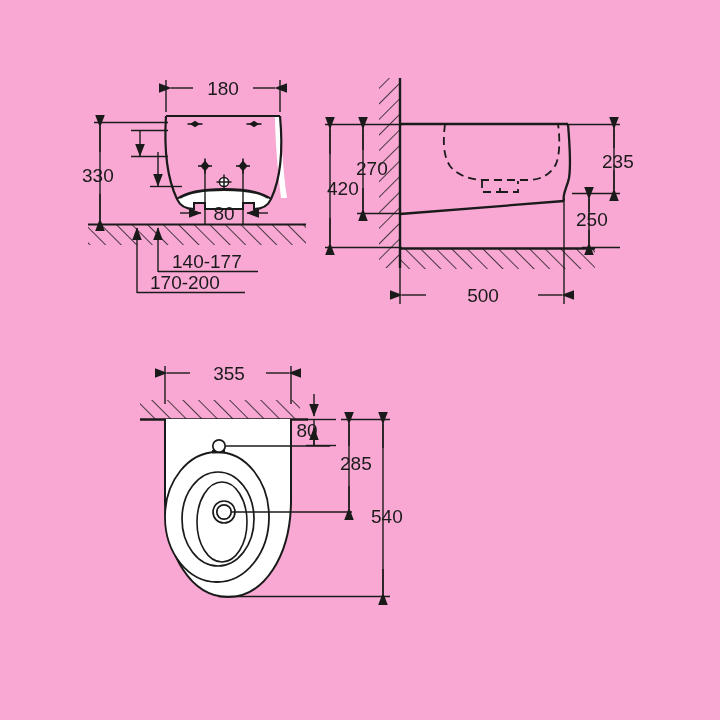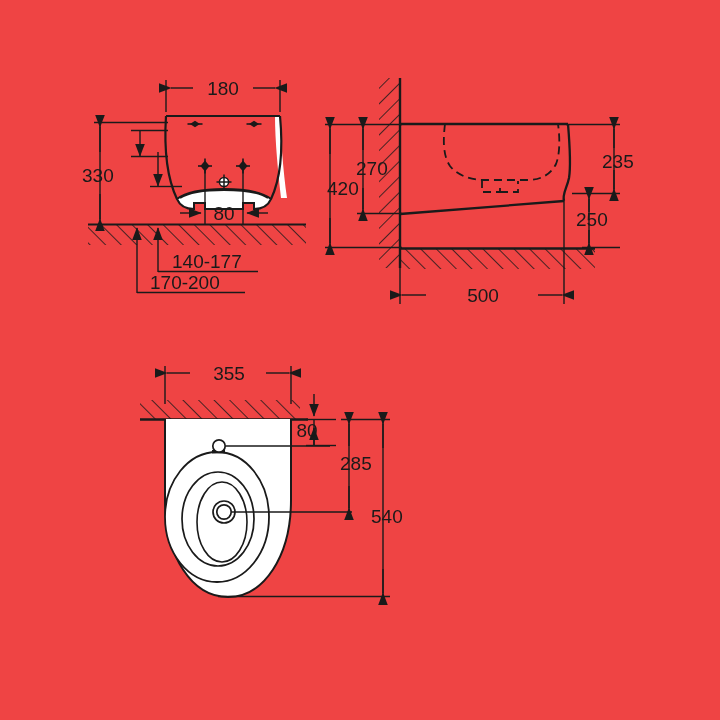--- a/index.html
+++ b/index.html
@@ -10,21 +10,21 @@
   body {
     width: 720px;
     height: 720px;
     font-family: "Liberation Sans", sans-serif;
     overflow: hidden;
   }
   #sheet {
     position: relative;
     width: 720px;
     height: 720px;
-    background: #ef4444;
+    background: #f9a8d4;
   }
   #sheet svg {
     display: block;
   }
   text {
     font-family: "Liberation Sans", sans-serif;
     fill: #1a1a1a;
   }
   .dimtext {
     font-size: 19px;

